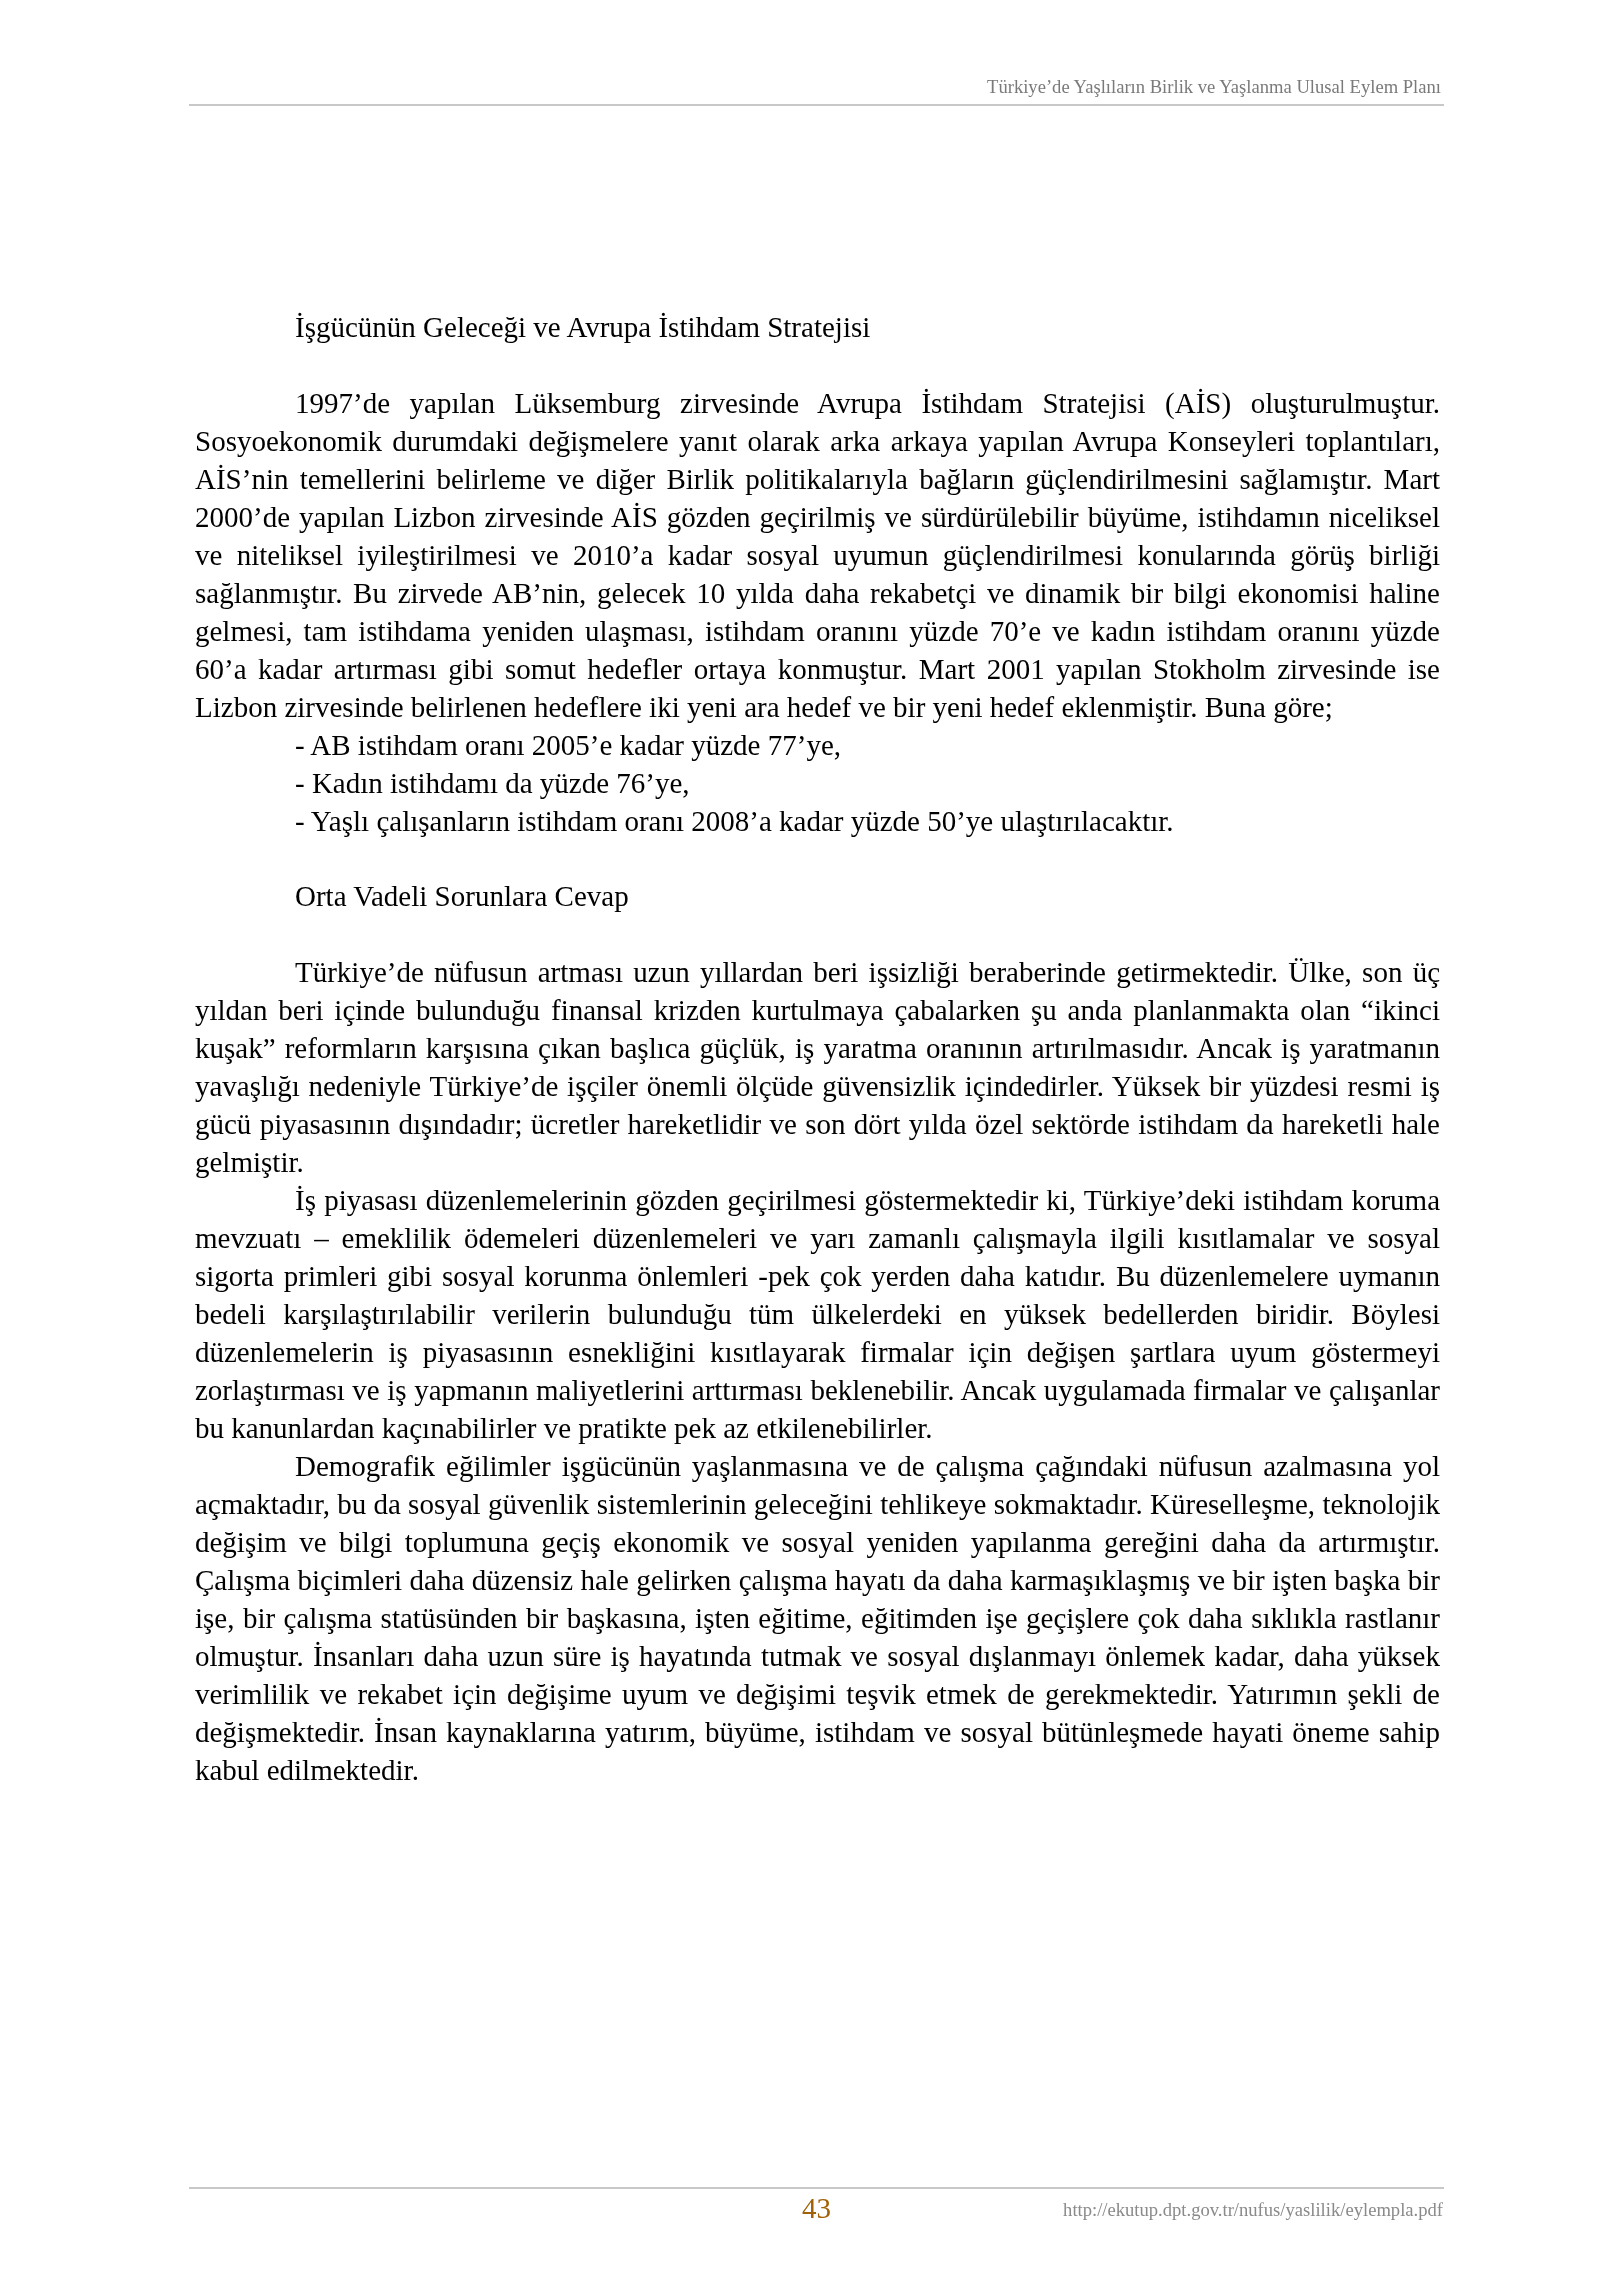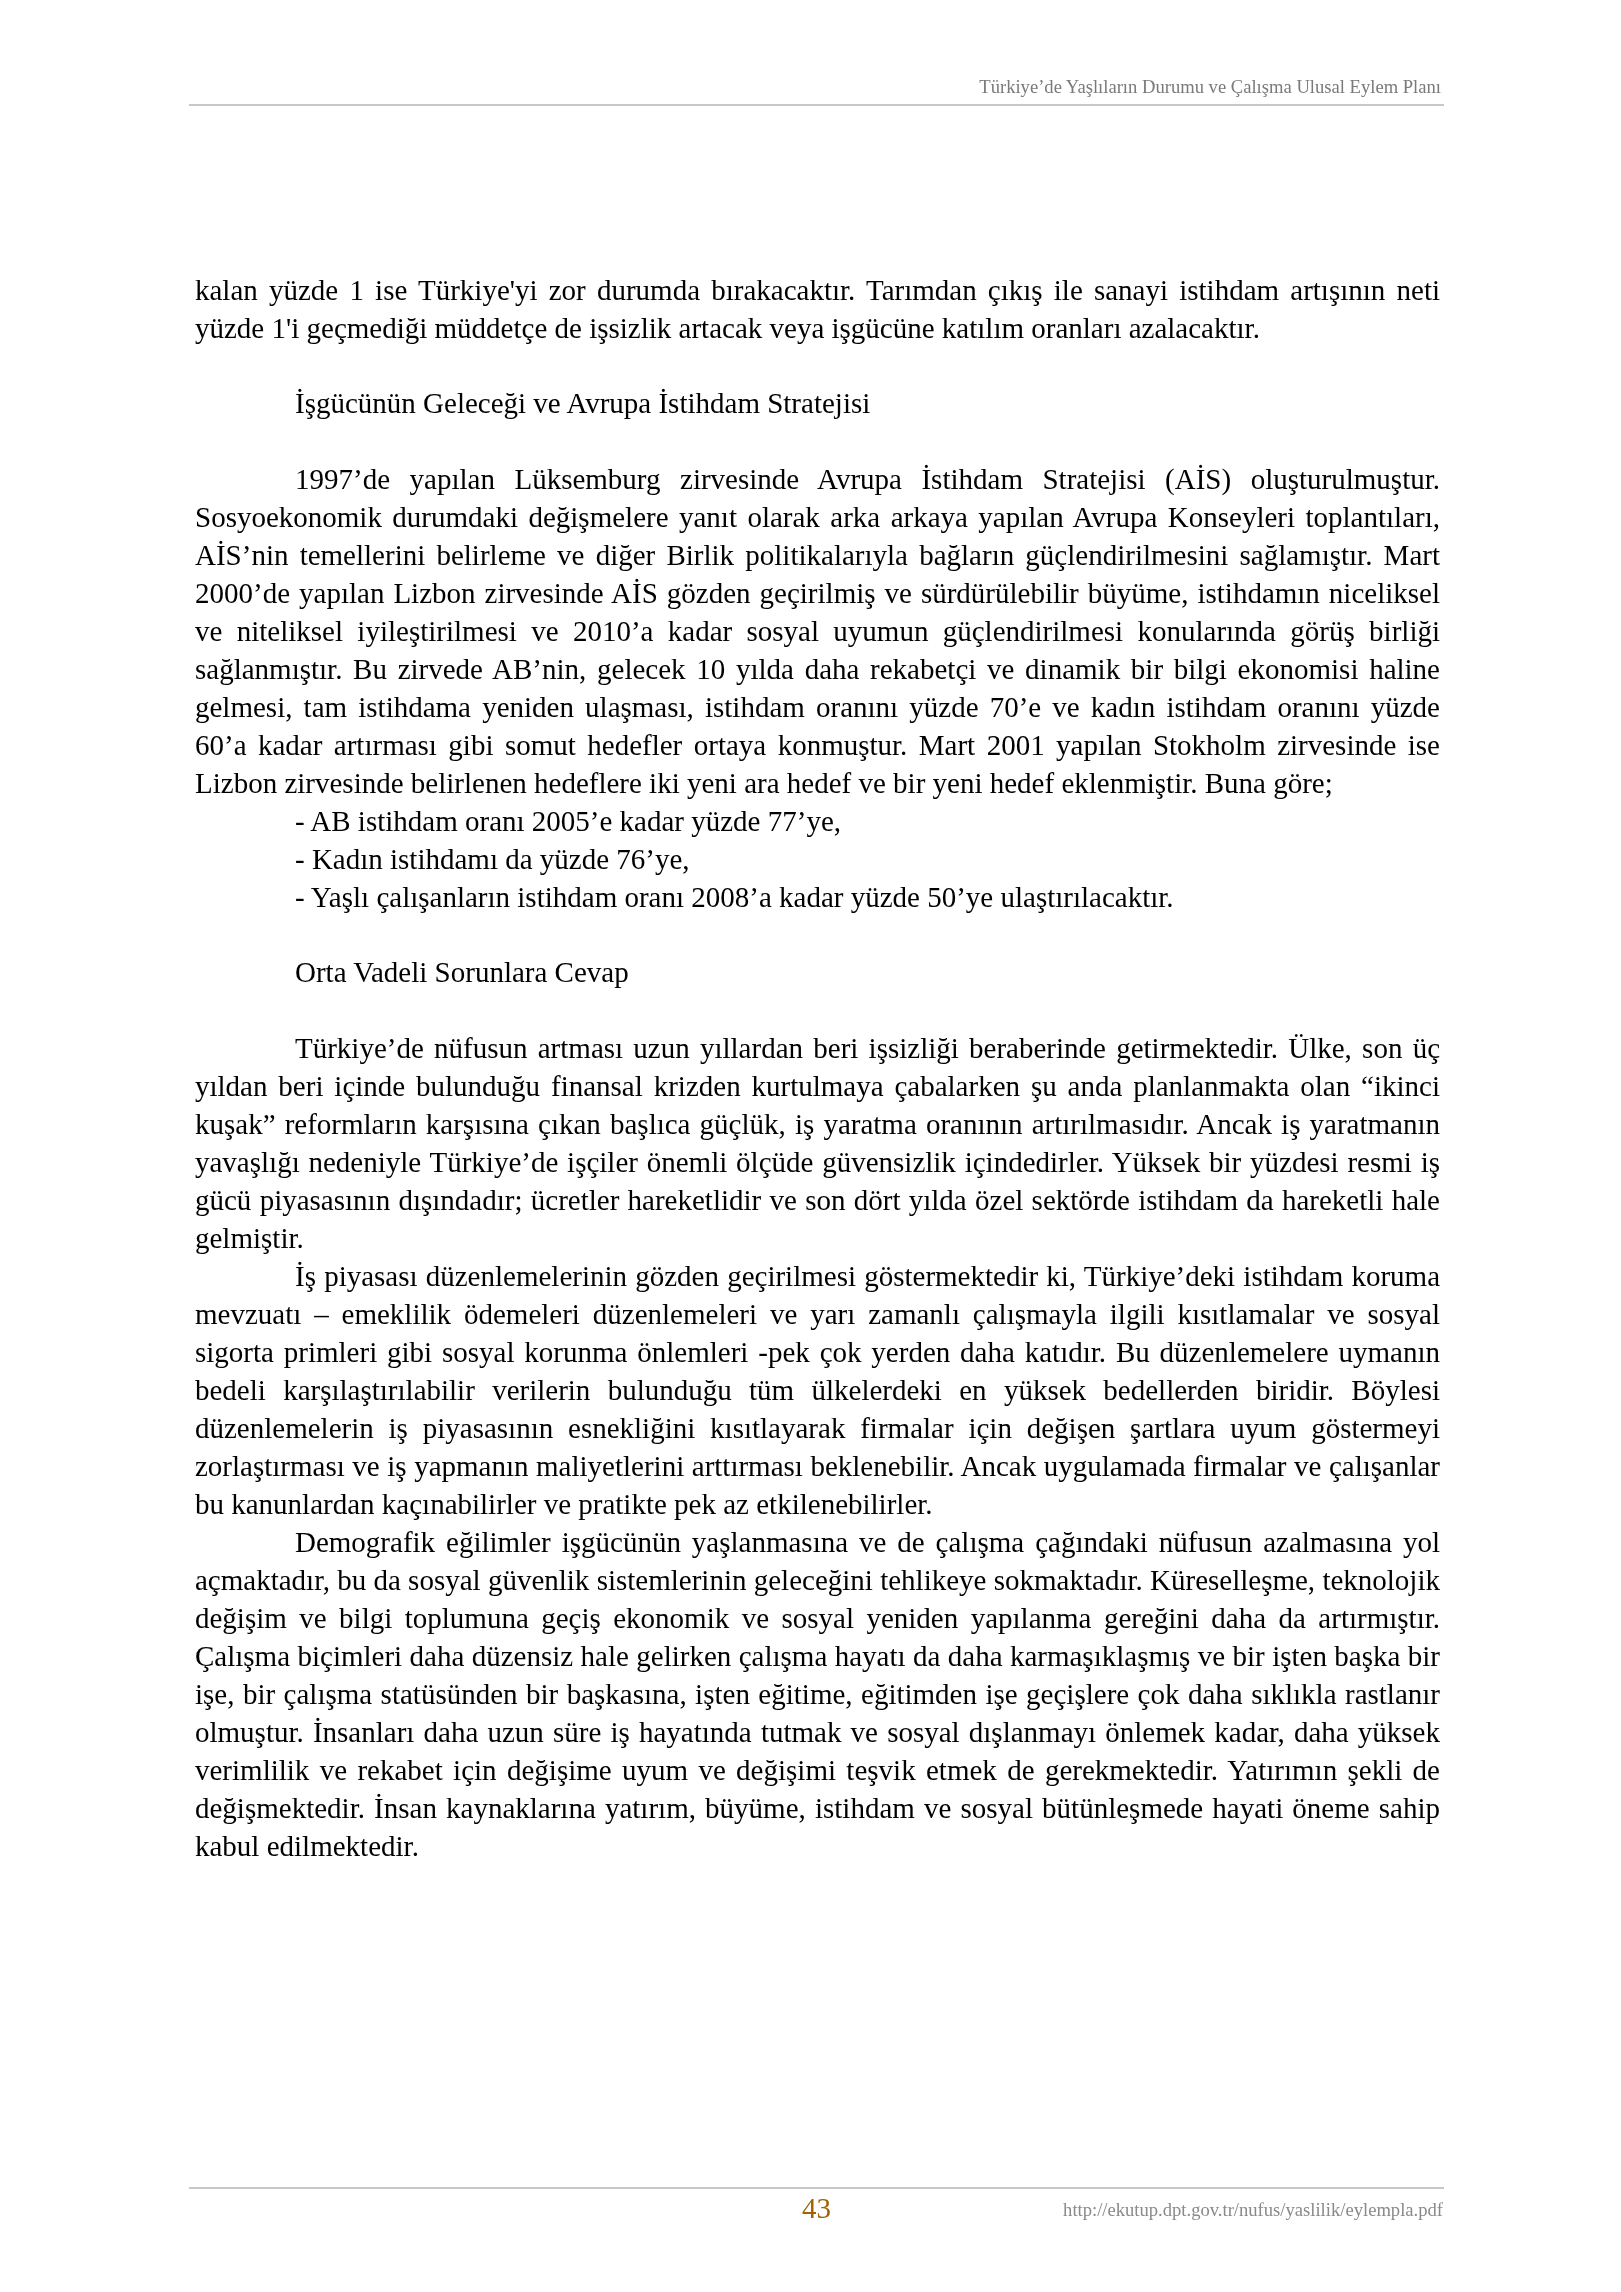--- a/index.html
+++ b/index.html
@@ -14,25 +14,24 @@
   .gap-sm { height: 38px; }
   .gap-md { height: 37px; }
   .bullet { padding-left: 100px; text-align: left !important; }
   .footer-rule { position: absolute; left: 189px; width: 1255px; top: 2187px; height: 2px; background: #c8c8c8; }
   .page-number { position: absolute; left: 802px; top: 2192px; font-size: 29px; color: #a16207; }
   .footer-url { position: absolute; right: 178px; top: 2199px; font-size: 18.6px; color: #8a8a8a; }
 </style>
 </head>
 <body>
 
-<div class="header-title">Türkiye’de Yaşlıların Durumu ve Çalışma Ulusal Eylem Planı</div>
+<div class="header-title">Türkiye’de Yaşlıların Birlik ve Yaşlanma Ulusal Eylem Planı</div>
 <div class="header-rule"></div>
 
 <div class="content">
-  <p>kalan yüzde 1 ise Türkiye'yi zor durumda bırakacaktır. Tarımdan çıkış ile sanayi istihdam artışının neti yüzde 1'i geçmediği müddetçe de işsizlik artacak veya işgücüne katılım oranları azalacaktır.</p>
   <div class="gap-md"></div>
   <h2>İşgücünün Geleceği ve Avrupa İstihdam Stratejisi</h2>
   <div class="gap-sm"></div>
   <p class="indent">1997’de yapılan Lüksemburg zirvesinde Avrupa İstihdam Stratejisi (AİS) oluşturulmuştur. Sosyoekonomik durumdaki değişmelere yanıt olarak arka arkaya yapılan Avrupa Konseyleri toplantıları, AİS’nin temellerini belirleme ve diğer Birlik politikalarıyla bağların güçlendirilmesini sağlamıştır. Mart 2000’de yapılan Lizbon zirvesinde AİS gözden geçirilmiş ve sürdürülebilir büyüme, istihdamın niceliksel ve niteliksel iyileştirilmesi ve 2010’a kadar sosyal uyumun güçlendirilmesi konularında görüş birliği sağlanmıştır. Bu zirvede AB’nin, gelecek 10 yılda daha rekabetçi ve dinamik bir bilgi ekonomisi haline gelmesi, tam istihdama yeniden ulaşması, istihdam oranını yüzde 70’e ve kadın istihdam oranını yüzde 60’a kadar artırması gibi somut hedefler ortaya konmuştur. Mart 2001 yapılan Stokholm zirvesinde ise Lizbon zirvesinde belirlenen hedeflere iki yeni ara hedef ve bir yeni hedef eklenmiştir. Buna göre;</p>
   <p class="bullet">- AB istihdam oranı 2005’e kadar yüzde 77’ye,</p>
   <p class="bullet">- Kadın istihdamı da yüzde 76’ye,</p>
   <p class="bullet">- Yaşlı çalışanların istihdam oranı 2008’a kadar yüzde 50’ye ulaştırılacaktır.</p>
   <div class="gap-md"></div>
   <h2>Orta Vadeli Sorunlara Cevap</h2>
   <div class="gap-sm"></div>

